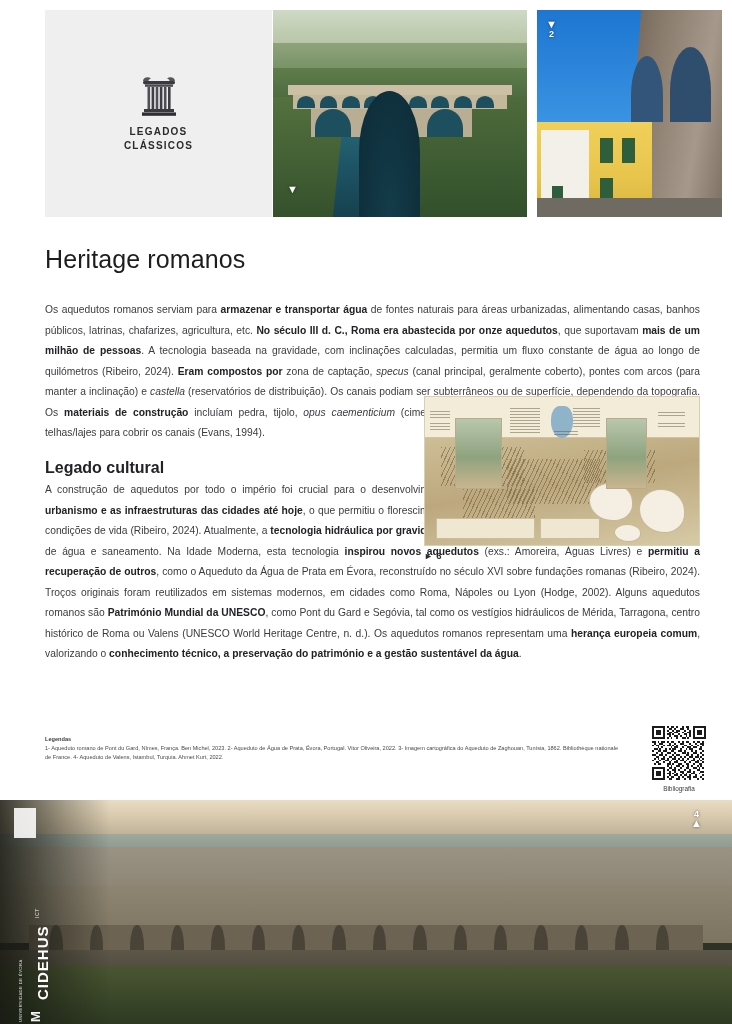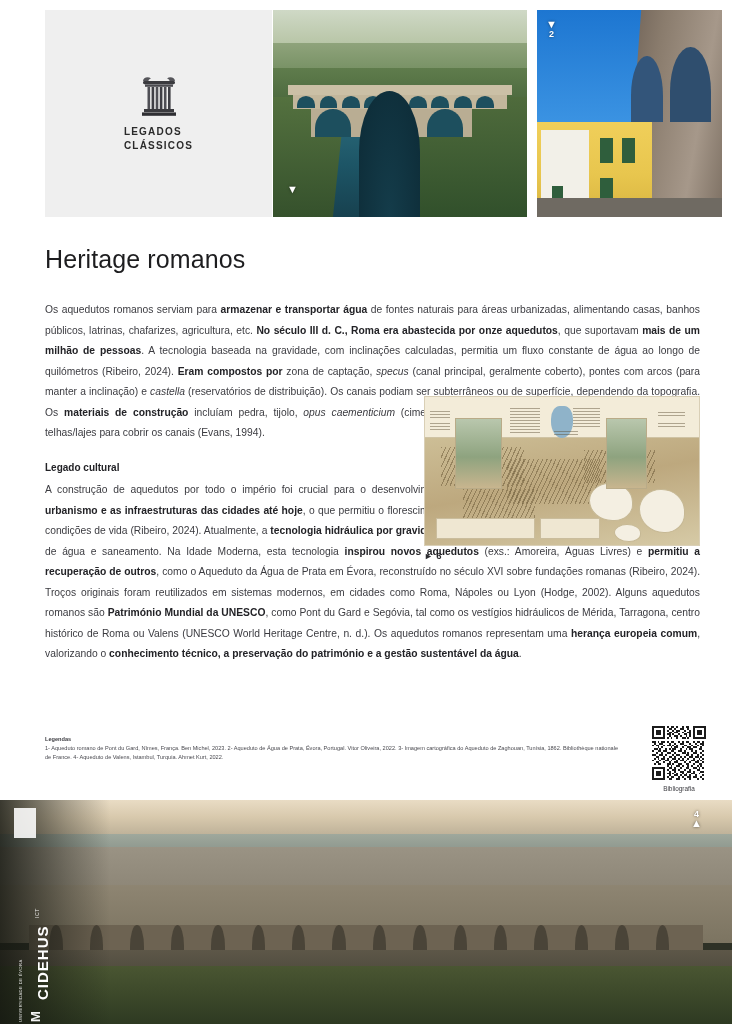--- a/index.html
+++ b/index.html
@@ -29,20 +29,21 @@
     left: 45px; top: 10px;
     width: 227px; height: 207px;
     background: #efefef;
     display: flex;
     flex-direction: column;
     align-items: center;
     justify-content: center;
   }
   .column-icon { width: 40px; height: 42px; margin-bottom: 8px; }
   .logo-text {
+    text-align: center;
     font-size: 10px;
     font-weight: bold;
     letter-spacing: 1.2px;
     color: #2b2b2b;
     line-height: 1.35;
   }
 
   
   .photo1 {
     position: absolute;
@@ -175,21 +176,21 @@
     font-size:10.3px;
     line-height:20.5px;
     color:#3b3b40;
     text-align:justify;
   }
   .body-col p { margin:0 0 0 0; text-align:justify; }
   .body-col b, .body-col strong { font-weight:bold; color:#232327; }
   .body-col i, .body-col em { }
 
   .sec-head {
-    font-size:10px;
+    font-size:16px;
     font-weight:bold;
     color:#232327;
     margin-top:14px;
     margin-bottom:2px;
     text-align:left;
   }
 
   
   .fig3 {
     position:absolute;

